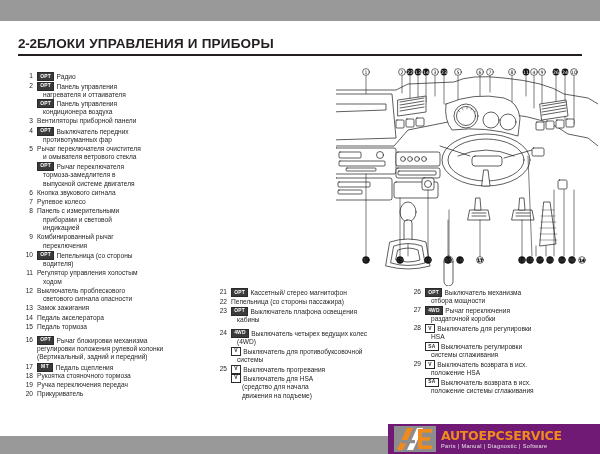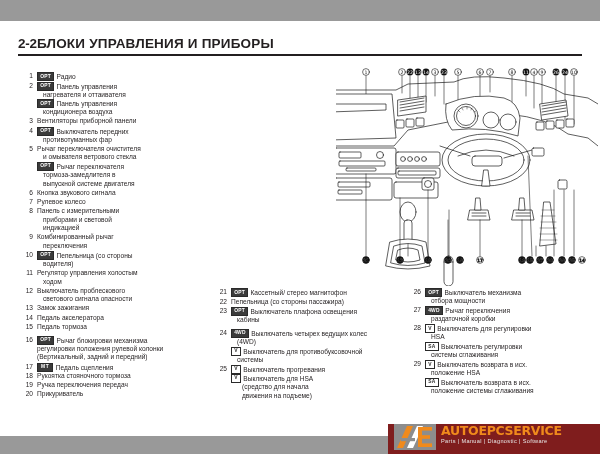--- a/index.html
+++ b/index.html
@@ -43,21 +43,21 @@
   .bdg.dark{background:#3b3b3b;color:#ffffff;border:0.5px solid #2a2a2a;}
   .bdg.light{background:#ffffff;color:#2a2a2a;border:0.7px solid #2a2a2a;}
   .bdg.mt{background:#3b3b3b;color:#ffffff;border:0.5px solid #2a2a2a;letter-spacing:0.6px;padding:0.5px 3px;}
 
   
   .diagram{position:absolute;left:336px;top:60px;width:262px;height:226px;}
   .diagram svg{display:block;}
 
   
   .wm{position:absolute;left:388px;top:424px;width:212px;height:30px;
-      background:#7f1d1d;display:flex;align-items:flex-start;overflow:hidden;}
+      background:#701a75;display:flex;align-items:center;overflow:hidden;}
   .wm-logo{width:42px;height:26px;margin-left:6px;position:relative;flex:0 0 42px;}
   .wm-text{margin-left:5px;}
   .wm-top{font-size:12.5px;font-weight:bold;color:#f08a1c;letter-spacing:-0.3px;line-height:13px;
           font-family:"DejaVu Sans",sans-serif;}
   .wm-sub{font-size:5.6px;color:#e8e8e8;letter-spacing:0.35px;line-height:7px;margin-top:1px;}
 </style>
 </head>
 <body>
 
 <div class="page">

